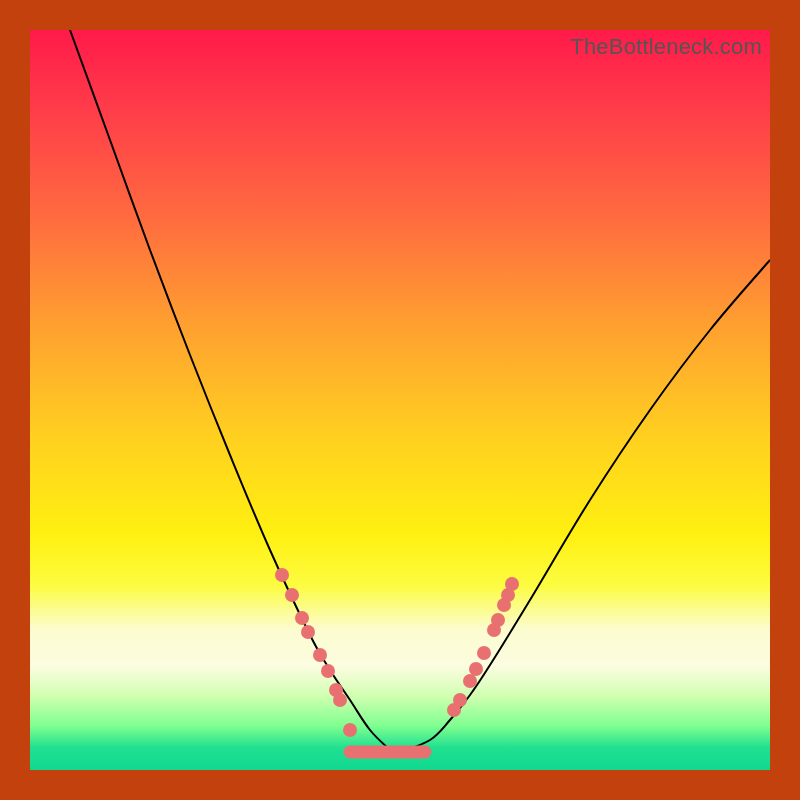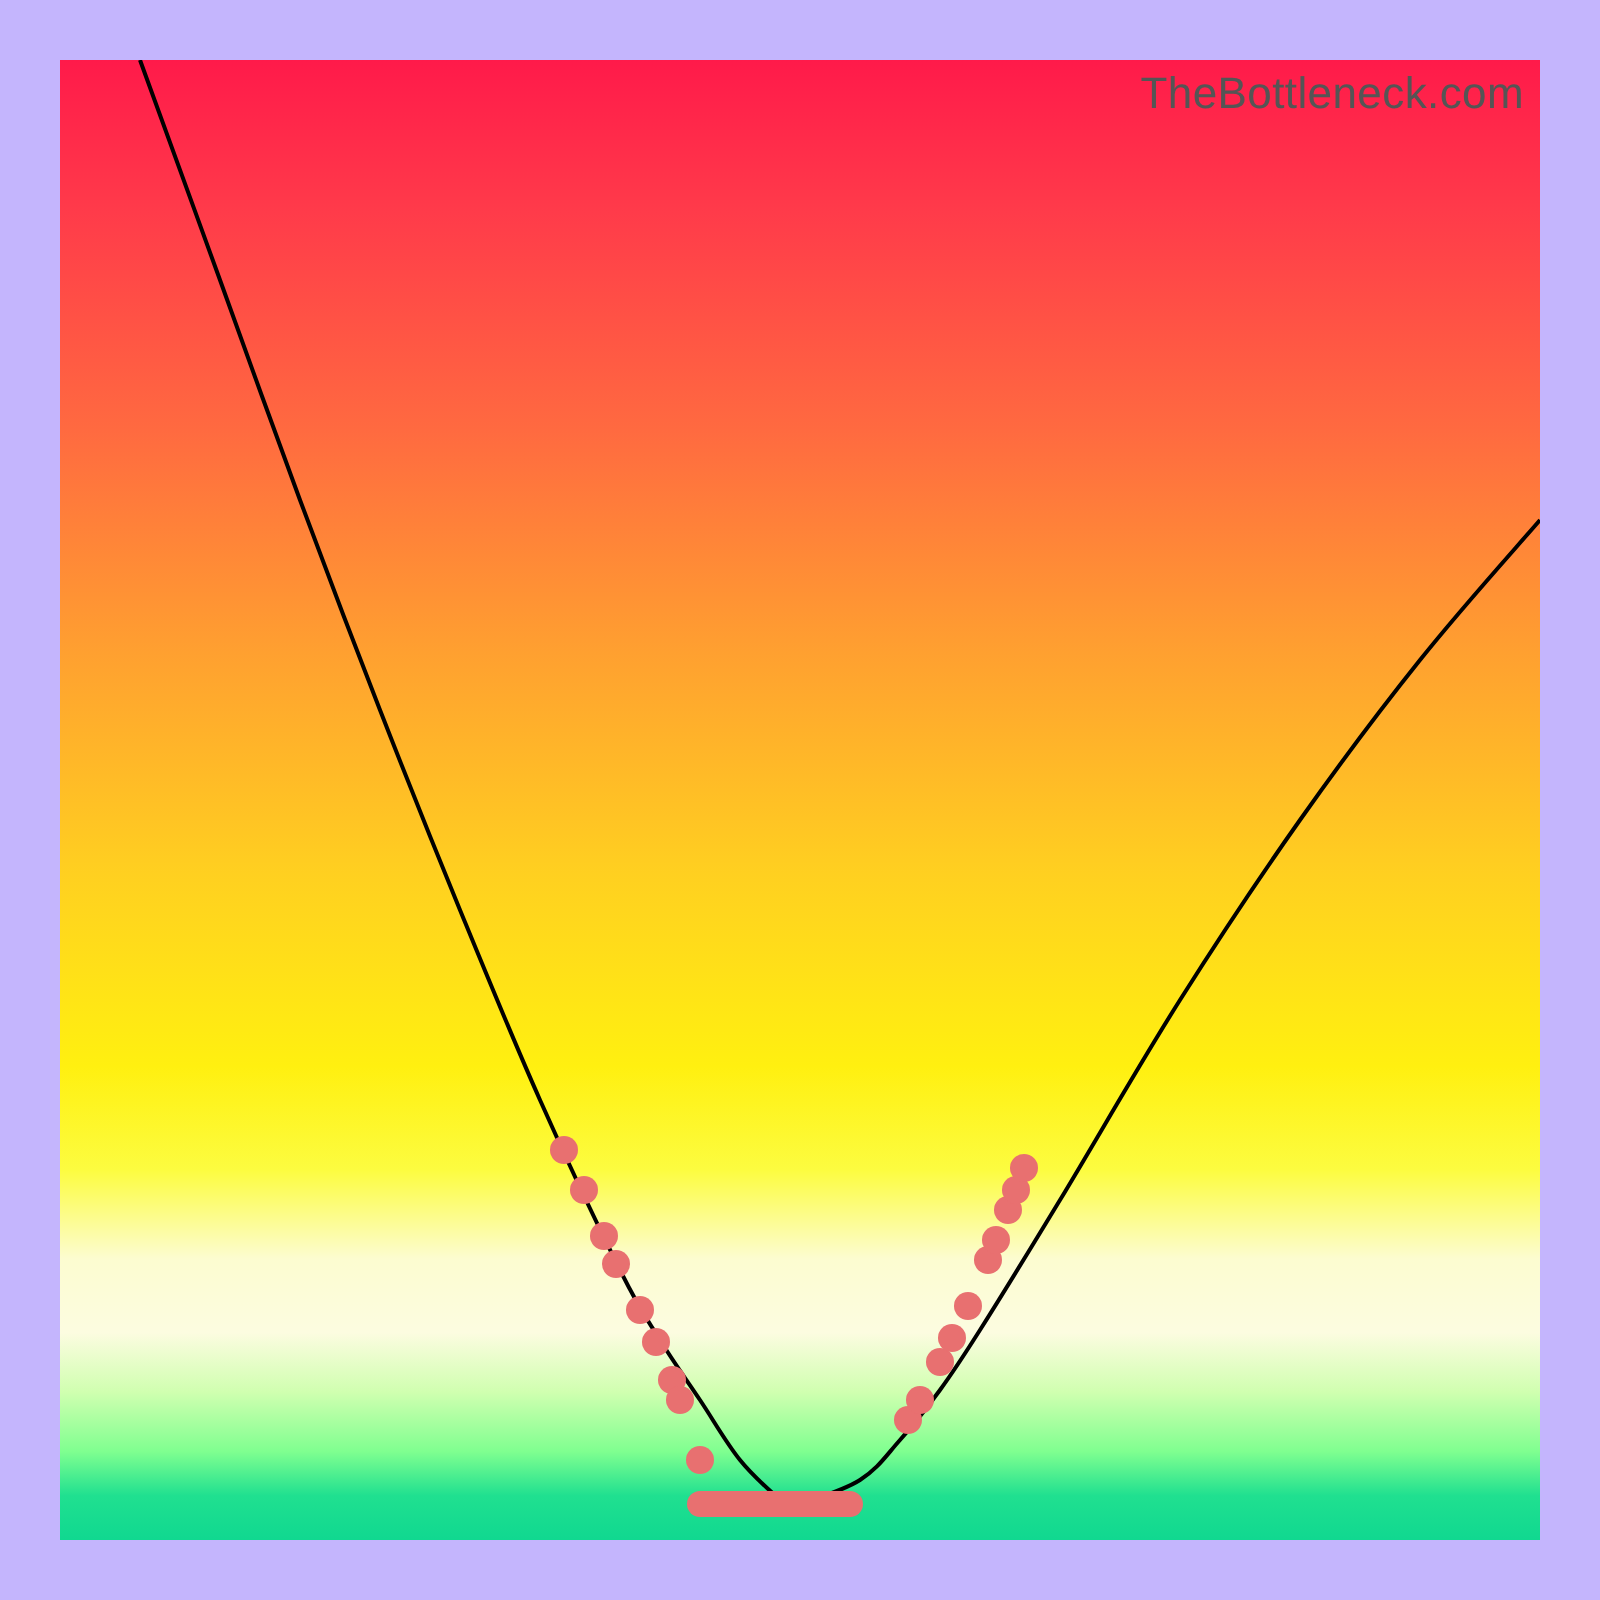--- a/index.html
+++ b/index.html
@@ -1,21 +1,21 @@
 <!DOCTYPE html>
 <html><head>
 <meta charset="utf-8">
 <style>
   * { margin: 0; padding: 0; box-sizing: border-box; }
   html, body { width: 800px; height: 800px; overflow: hidden; background: #000; }
   .frame {
     position: relative;
     width: 800px;
     height: 800px;
-    background: #c4b5fd;
+    background: #c2410c;
   }
   .plot-area {
     position: absolute;
     left: 30px;
     top: 30px;
     width: 740px;
     height: 740px;
     background: linear-gradient(to bottom,
       #ff1a4a 0%,
       #ff3a4a 10%,

